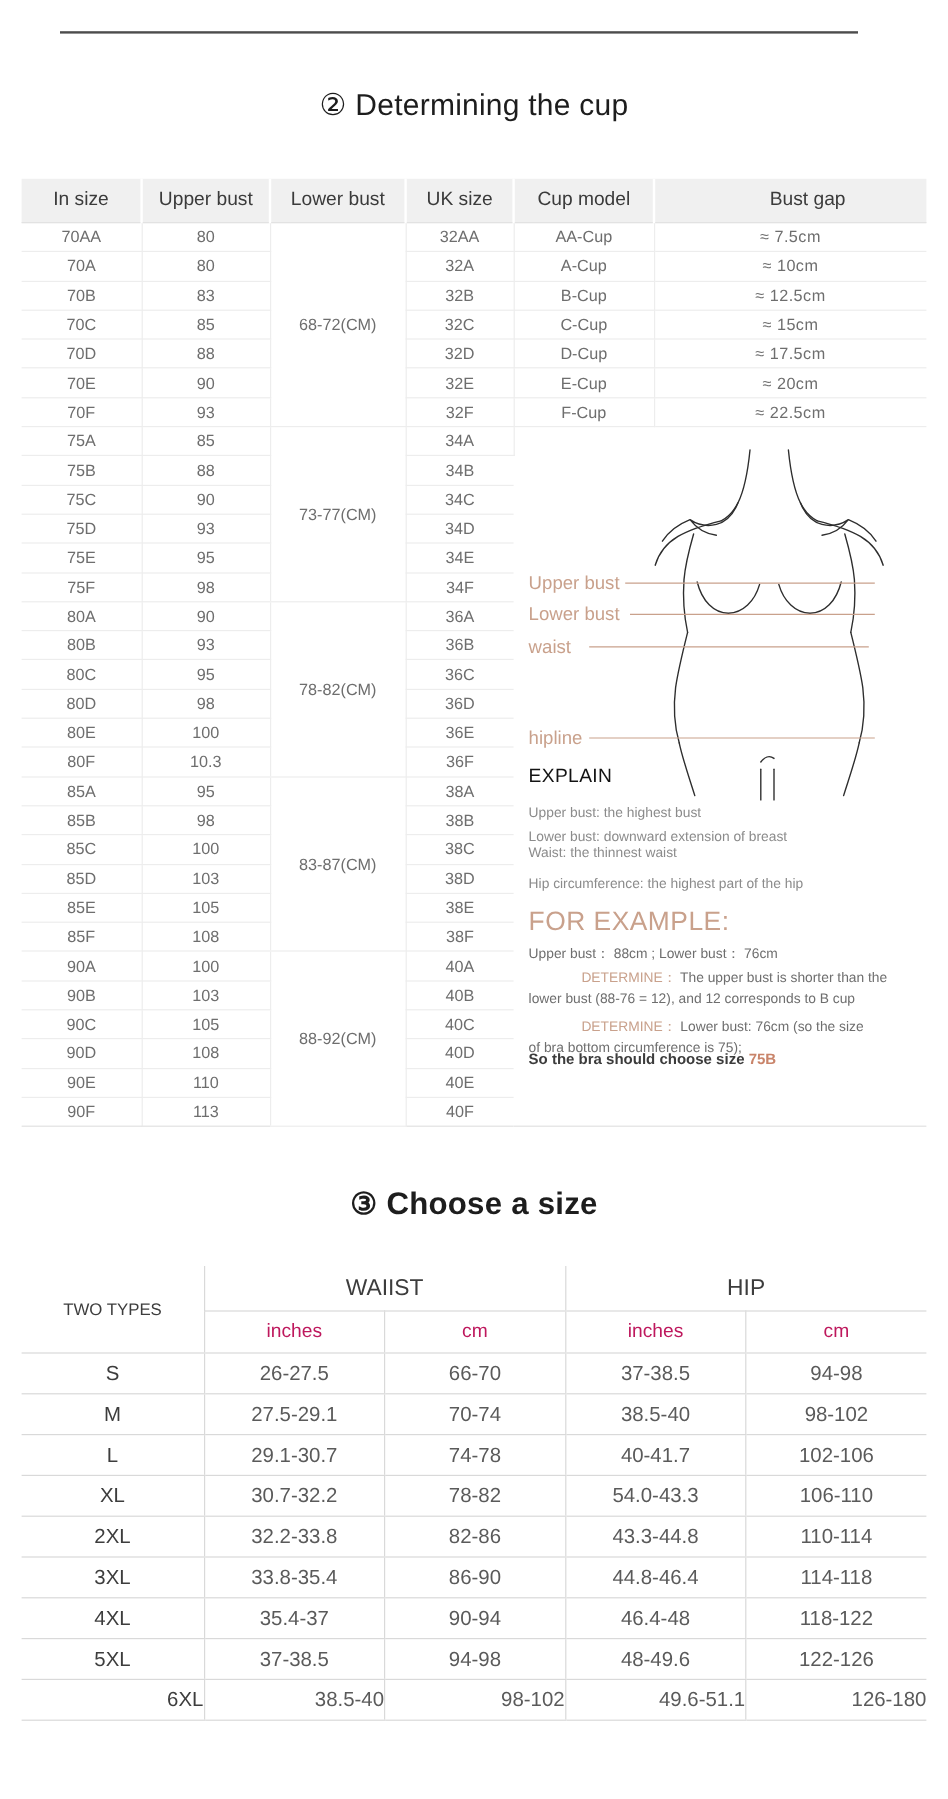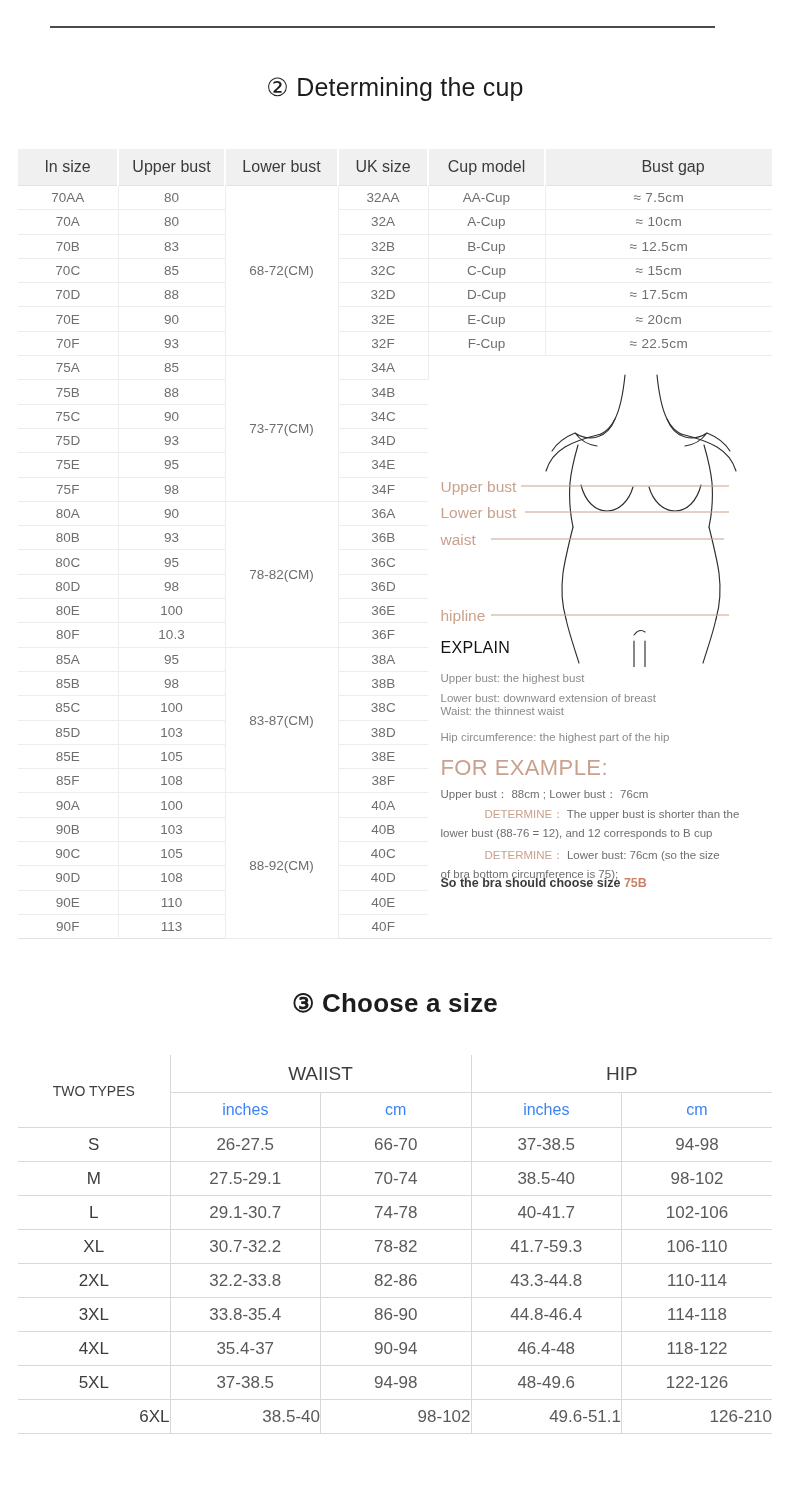--- a/index.html
+++ b/index.html
@@ -125,21 +125,21 @@
   #size-table .vl{border-left:1px solid #d9d9d9;}
   #size-table th.two-types{
     font-size:14px;color:#3d3d3d;font-weight:400;
     border-bottom:1px solid #d9d9d9;
   }
   #size-table th.grp{
     height:37px;font-weight:400;font-size:19px;color:#3d3d3d;
     border-bottom:1px solid #d9d9d9;
   }
   #size-table th.sub{
-    height:34px;font-weight:400;font-size:16px;color:#3b82f6;
+    height:34px;font-weight:400;font-size:16px;color:#be185d;
   }
   #size-table td{height:33px;font-size:17px;color:#5a5a5a;}
   #size-table td.sz{color:#3d3d3d;}
   #size-table col.c1{width:152px;}
   #size-table col.c2,#size-table col.c3,#size-table col.c4,#size-table col.c5{width:150.5px;}
   #size-table tr:last-child td{border-bottom:1px solid #d9d9d9;text-align:right;}
 </style>
 </head>
 <body>
 
@@ -445,21 +445,21 @@
         <td class="sz">L</td>
         <td class="vl">29.1-30.7</td>
         <td class="vl">74-78</td>
         <td class="vl">40-41.7</td>
         <td class="vl">102-106</td>
       </tr>
       <tr>
         <td class="sz">XL</td>
         <td class="vl">30.7-32.2</td>
         <td class="vl">78-82</td>
-        <td class="vl">41.7-59.3</td>
+        <td class="vl">54.0-43.3</td>
         <td class="vl">106-110</td>
       </tr>
       <tr>
         <td class="sz">2XL</td>
         <td class="vl">32.2-33.8</td>
         <td class="vl">82-86</td>
         <td class="vl">43.3-44.8</td>
         <td class="vl">110-114</td>
       </tr>
       <tr>
@@ -481,16 +481,16 @@
         <td class="vl">37-38.5</td>
         <td class="vl">94-98</td>
         <td class="vl">48-49.6</td>
         <td class="vl">122-126</td>
       </tr>
       <tr>
         <td class="sz">6XL</td>
         <td class="vl">38.5-40</td>
         <td class="vl">98-102</td>
         <td class="vl">49.6-51.1</td>
-        <td class="vl">126-210</td>
+        <td class="vl">126-180</td>
       </tr>
     </tbody>
 </table>
 
 </body></html>

